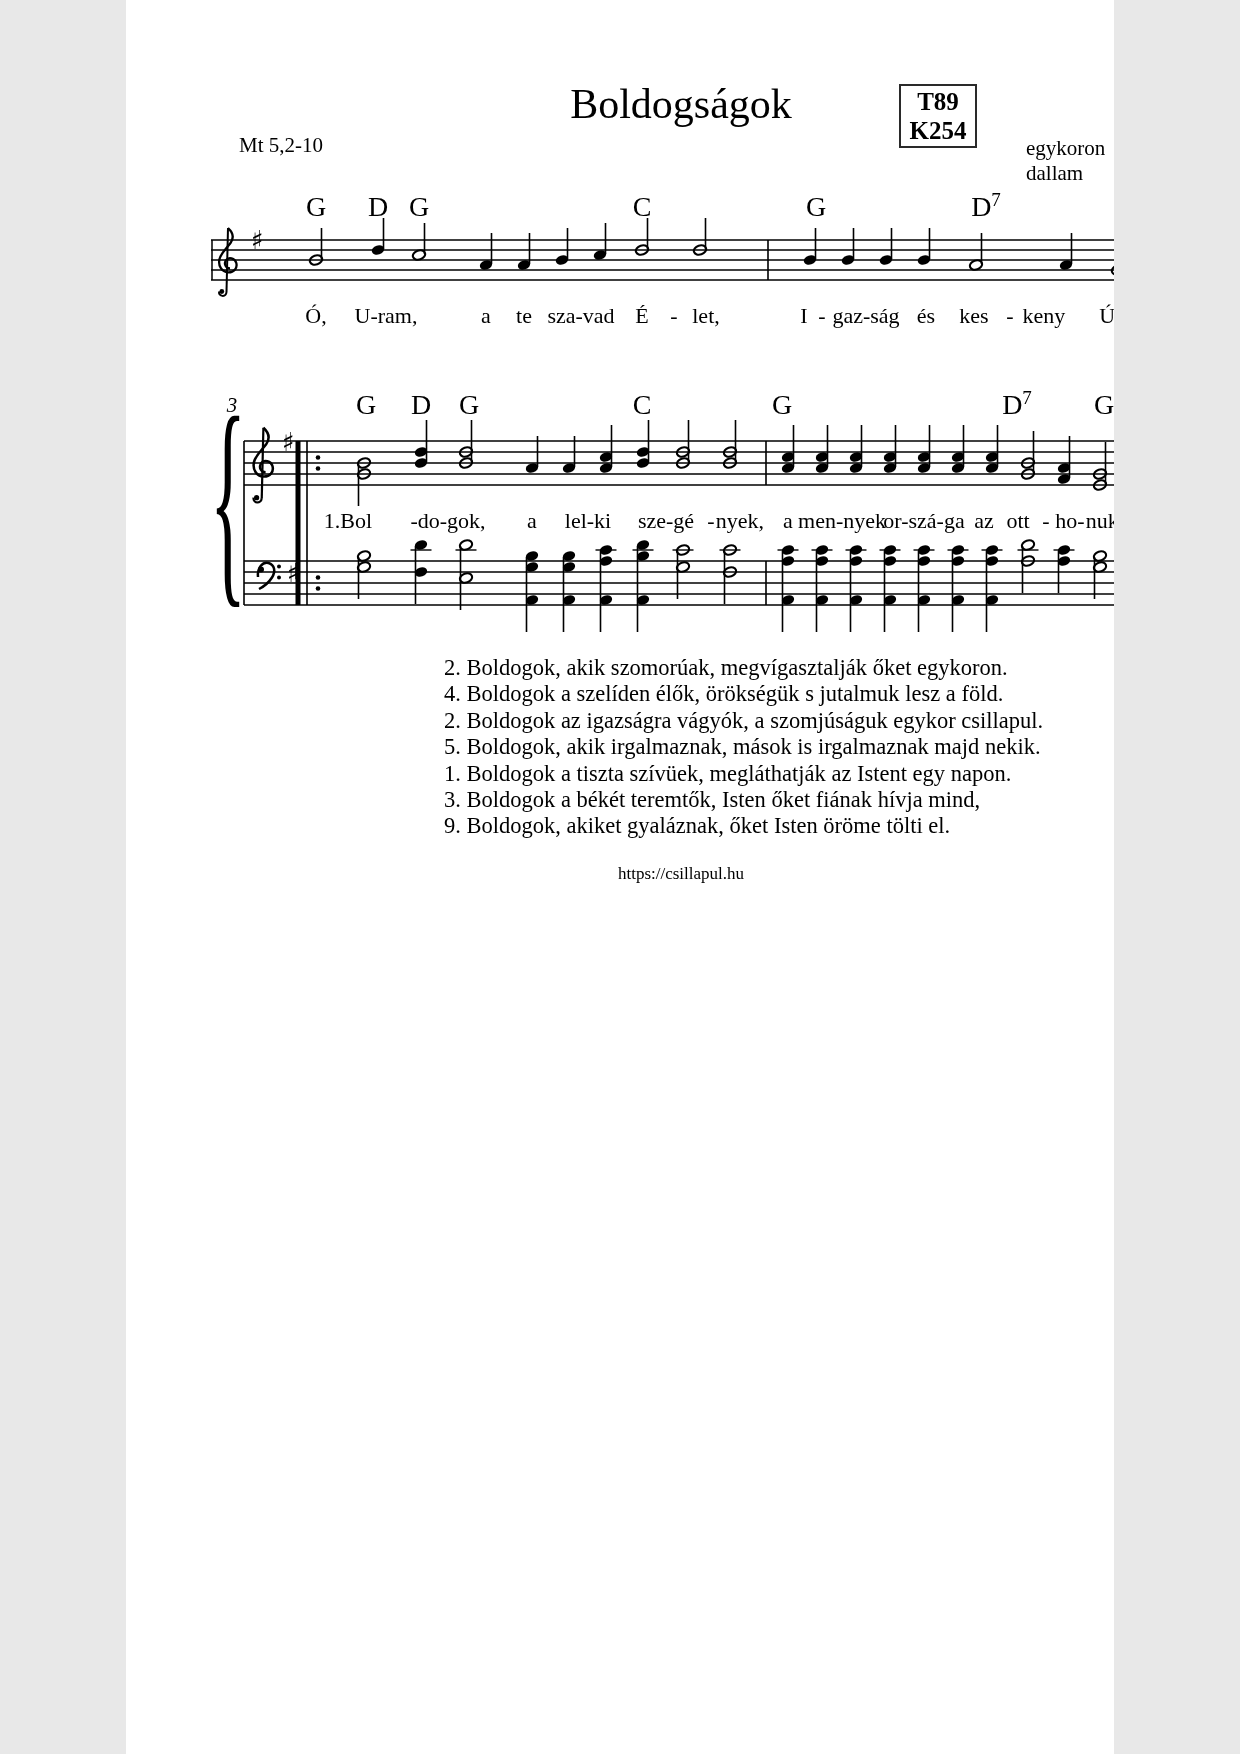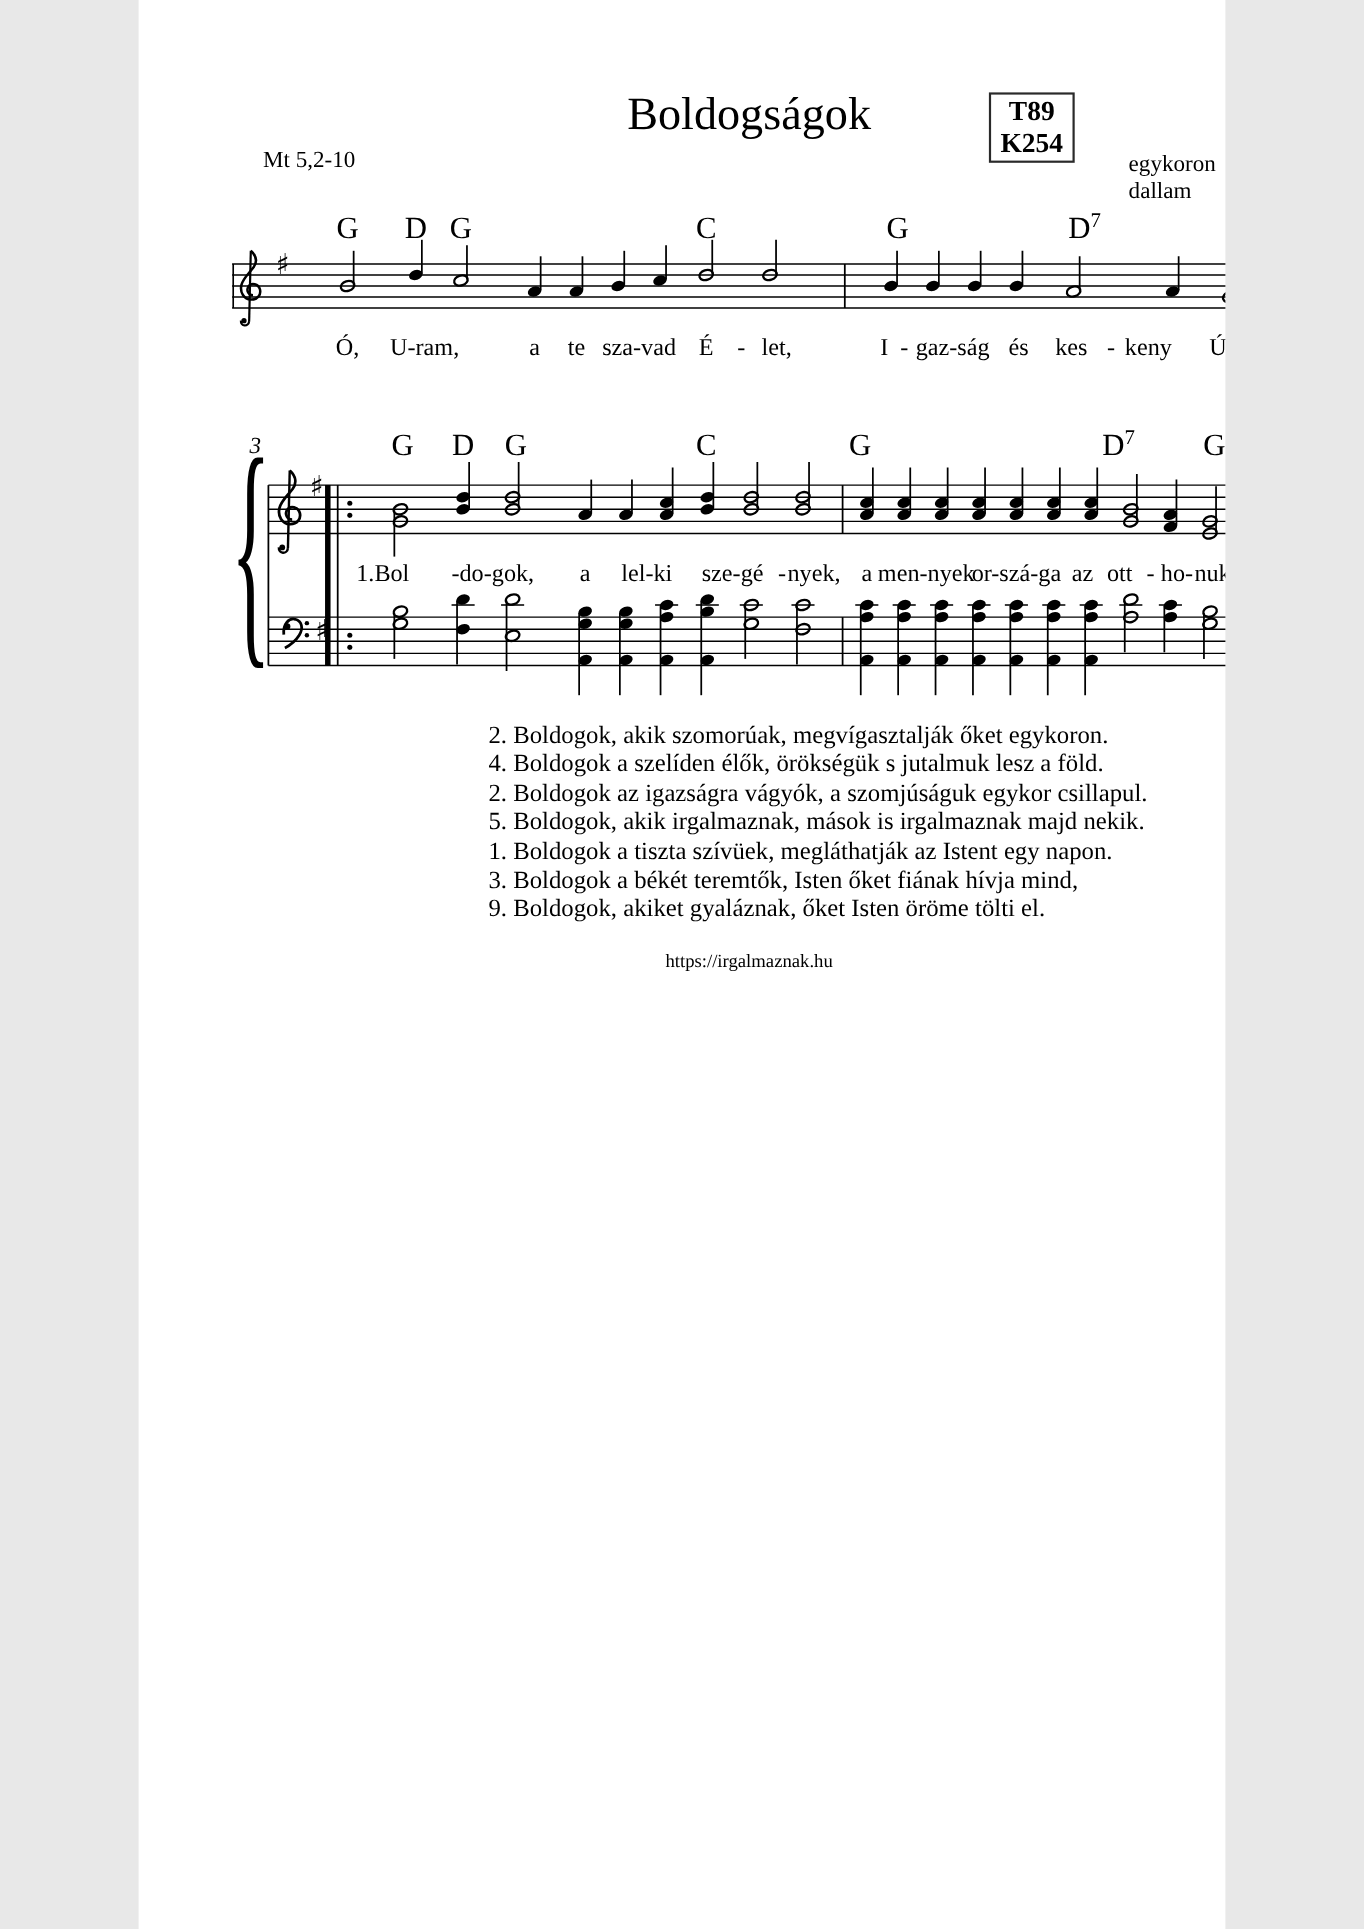--- a/index.html
+++ b/index.html
@@ -420,14 +420,14 @@
 
   <div class="abs" id="verses">
       <div>2. Boldogok, akik szomorúak, megvígasztalják őket egykoron.</div>
       <div>4. Boldogok a szelíden élők, örökségük s jutalmuk lesz a föld.</div>
       <div>2. Boldogok az igazságra vágyók, a szomjúságuk egykor csillapul.</div>
       <div>5. Boldogok, akik irgalmaznak, mások is irgalmaznak majd nekik.</div>
       <div>1. Boldogok a tiszta szívüek, megláthatják az Istent egy napon.</div>
       <div>3. Boldogok a békét teremtők, Isten őket fiának hívja mind,</div>
       <div>9. Boldogok, akiket gyaláznak, őket Isten öröme tölti el.</div>
     </div>
-  <div class="abs" id="footer-url">https://irgalmaznak.hu</div>
+  <div class="abs" id="footer-url">https://csillapul.hu</div>
 </div>
 
 </body></html>

